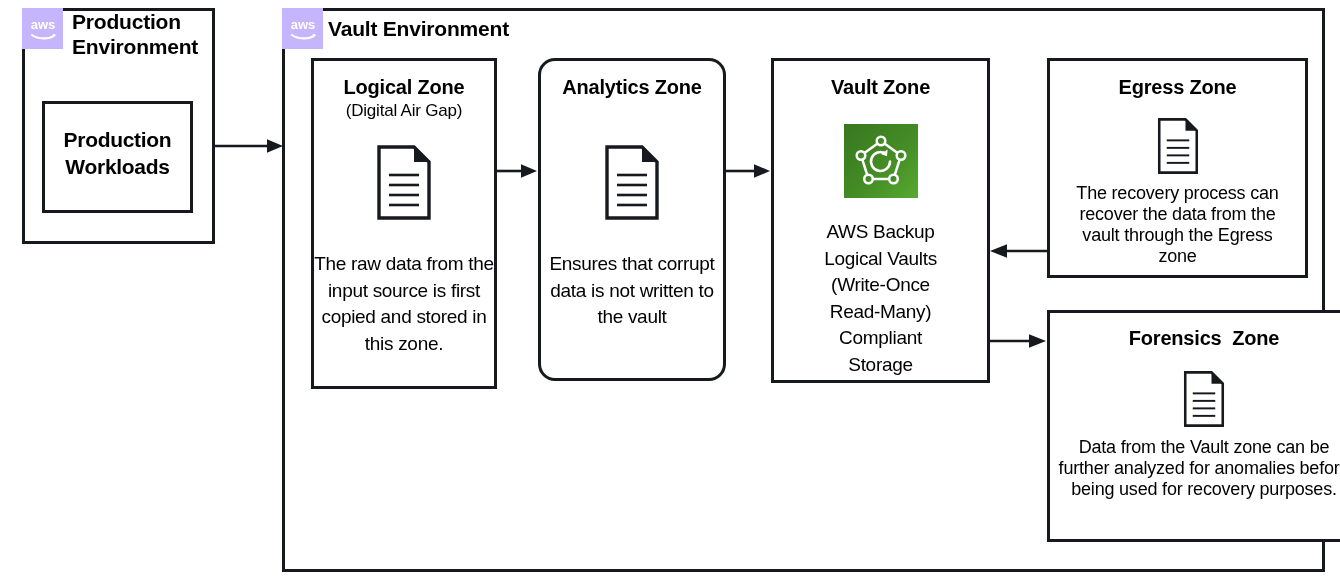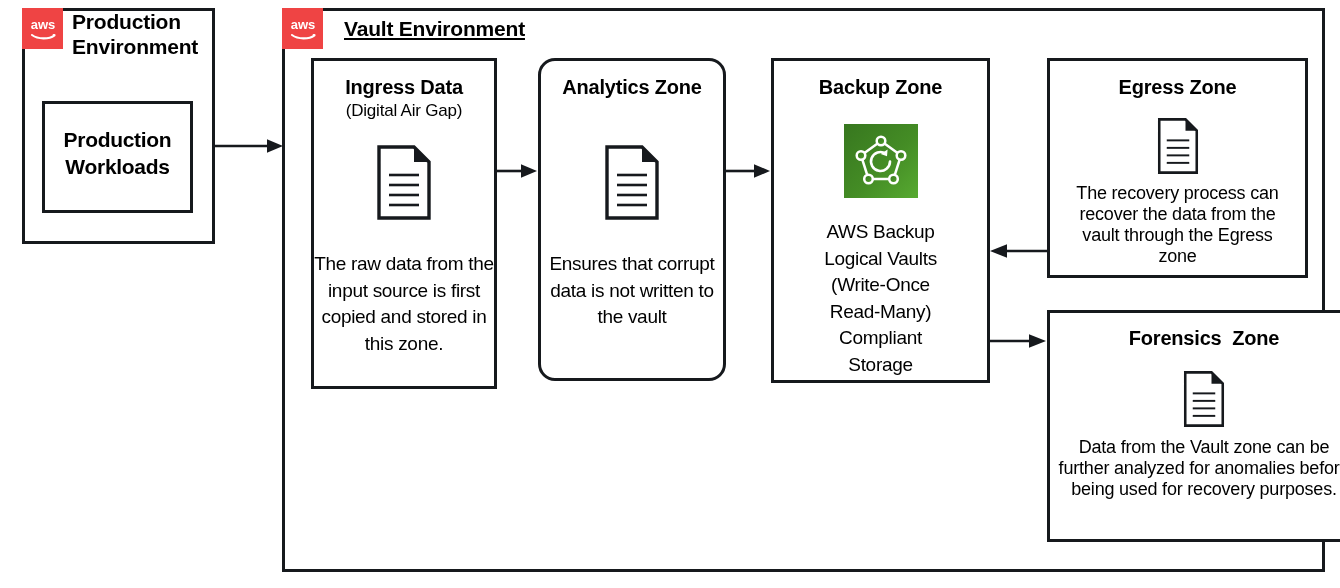--- a/index.html
+++ b/index.html
@@ -35,21 +35,21 @@
     background: #ffffff;
     border: 3px solid #16191d;
     box-sizing: border-box;
   }
 
   
   .aws-badge {
     position: absolute;
     width: 41px;
     height: 41px;
-    background: #ef4444;
+    background: #c4b5fd;
     box-sizing: border-box;
     display: flex;
     align-items: center;
     justify-content: center;
     z-index: 5;
   }
   .aws-badge svg { display: block; }
 
   
   .group-title {
@@ -152,25 +152,25 @@
   <div class="box" style="left:282px; top:8px; width:1043px; height:564px;"></div>
 
   <div class="aws-badge" style="left:282px; top:8px;">
     <svg width="30" height="26" viewBox="0 0 30 26" aria-hidden="true">
       <text x="15" y="13" text-anchor="middle" fill="#ffffff" font-family="Liberation Sans, sans-serif" font-size="13" font-weight="bold">aws</text>
       <path d="M4,19 C10,23.5 21,23.5 26.5,19.3" stroke="#ffffff" stroke-width="2.1" fill="none" stroke-linecap="round"></path>
       <path d="M25.4,20.4 L27.6,18.3 L24.6,18.0 Z" fill="#ffffff"></path>
     </svg>
   </div>
 
-  <div class="group-title" style="left:344px; top:16px;text-decoration:underline;">Vault Environment</div>
+  <div class="group-title" style="left:328px; top:16px;">Vault Environment</div>
 
   <div class="box-thin" style="left:311px; top:58px; width:186px; height:331px;">
     <div class="zone-inner" style="top:13px;">
-      <div class="zone-title">Ingress Data</div>
+      <div class="zone-title">Logical Zone</div>
       <div class="zone-sub">(Digital Air Gap)</div>
     </div>
     <div class="zone-inner" style="top:83px;">
       <svg class="doc-icon" width="56" height="77" viewBox="0 0 56 77">
         <path d="M3,3 L38,3 L53,18 L53,74 L3,74 Z" fill="#ffffff" stroke="#16191d" stroke-width="3.4" stroke-linejoin="miter"></path>
         <path d="M38,3 L53,18 L38,18 Z" fill="#16191d"></path>
         <g stroke="#16191d" stroke-width="2.6" stroke-linecap="butt">
           <line x1="13" y1="31" x2="43" y2="31"></line>
           <line x1="13" y1="41" x2="43" y2="41"></line>
           <line x1="13" y1="51" x2="43" y2="51"></line>
@@ -209,21 +209,21 @@
     </div>
   </div>
 
   <svg class="arrow-svg" style="left:726px; top:158px;" width="46" height="26" viewBox="0 0 46 26">
     <line x1="0" y1="13" x2="32" y2="13" stroke="#16191d" stroke-width="2.6"></line>
     <path d="M44,13 L28,6.2 L28,19.8 Z" fill="#16191d"></path>
   </svg>
 
   <div class="box-thin" style="left:771px; top:58px; width:219px; height:325px;">
     <div class="zone-inner" style="top:13px;">
-      <div class="zone-title">Backup Zone</div>
+      <div class="zone-title">Vault Zone</div>
     </div>
     <div class="zone-inner" style="top:63px;">
       <svg class="backup-icon" width="74" height="74" viewBox="0 0 74 74">
         <defs>
           <linearGradient id="bkgrad" x1="0" y1="0" x2="1" y2="1">
             <stop offset="0%" stop-color="#37771f"></stop>
             <stop offset="55%" stop-color="#448c25"></stop>
             <stop offset="100%" stop-color="#57aa31"></stop>
           </linearGradient>
         </defs>

